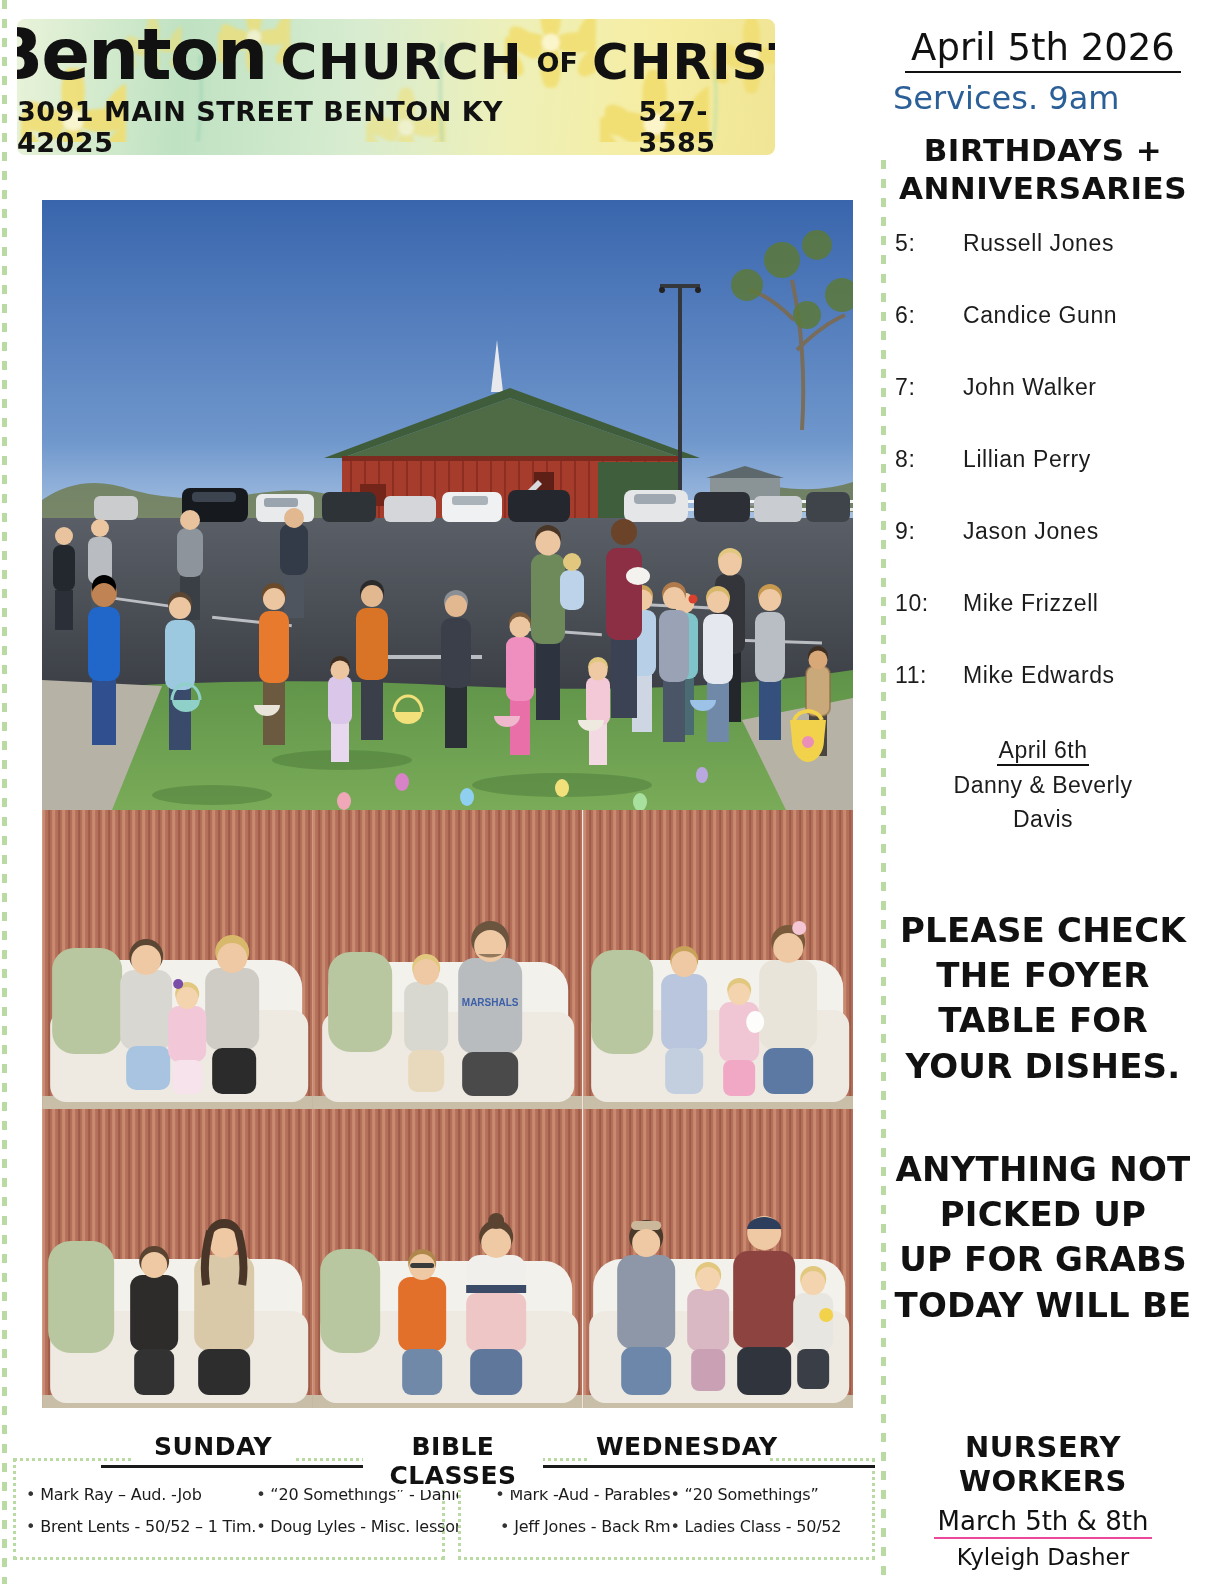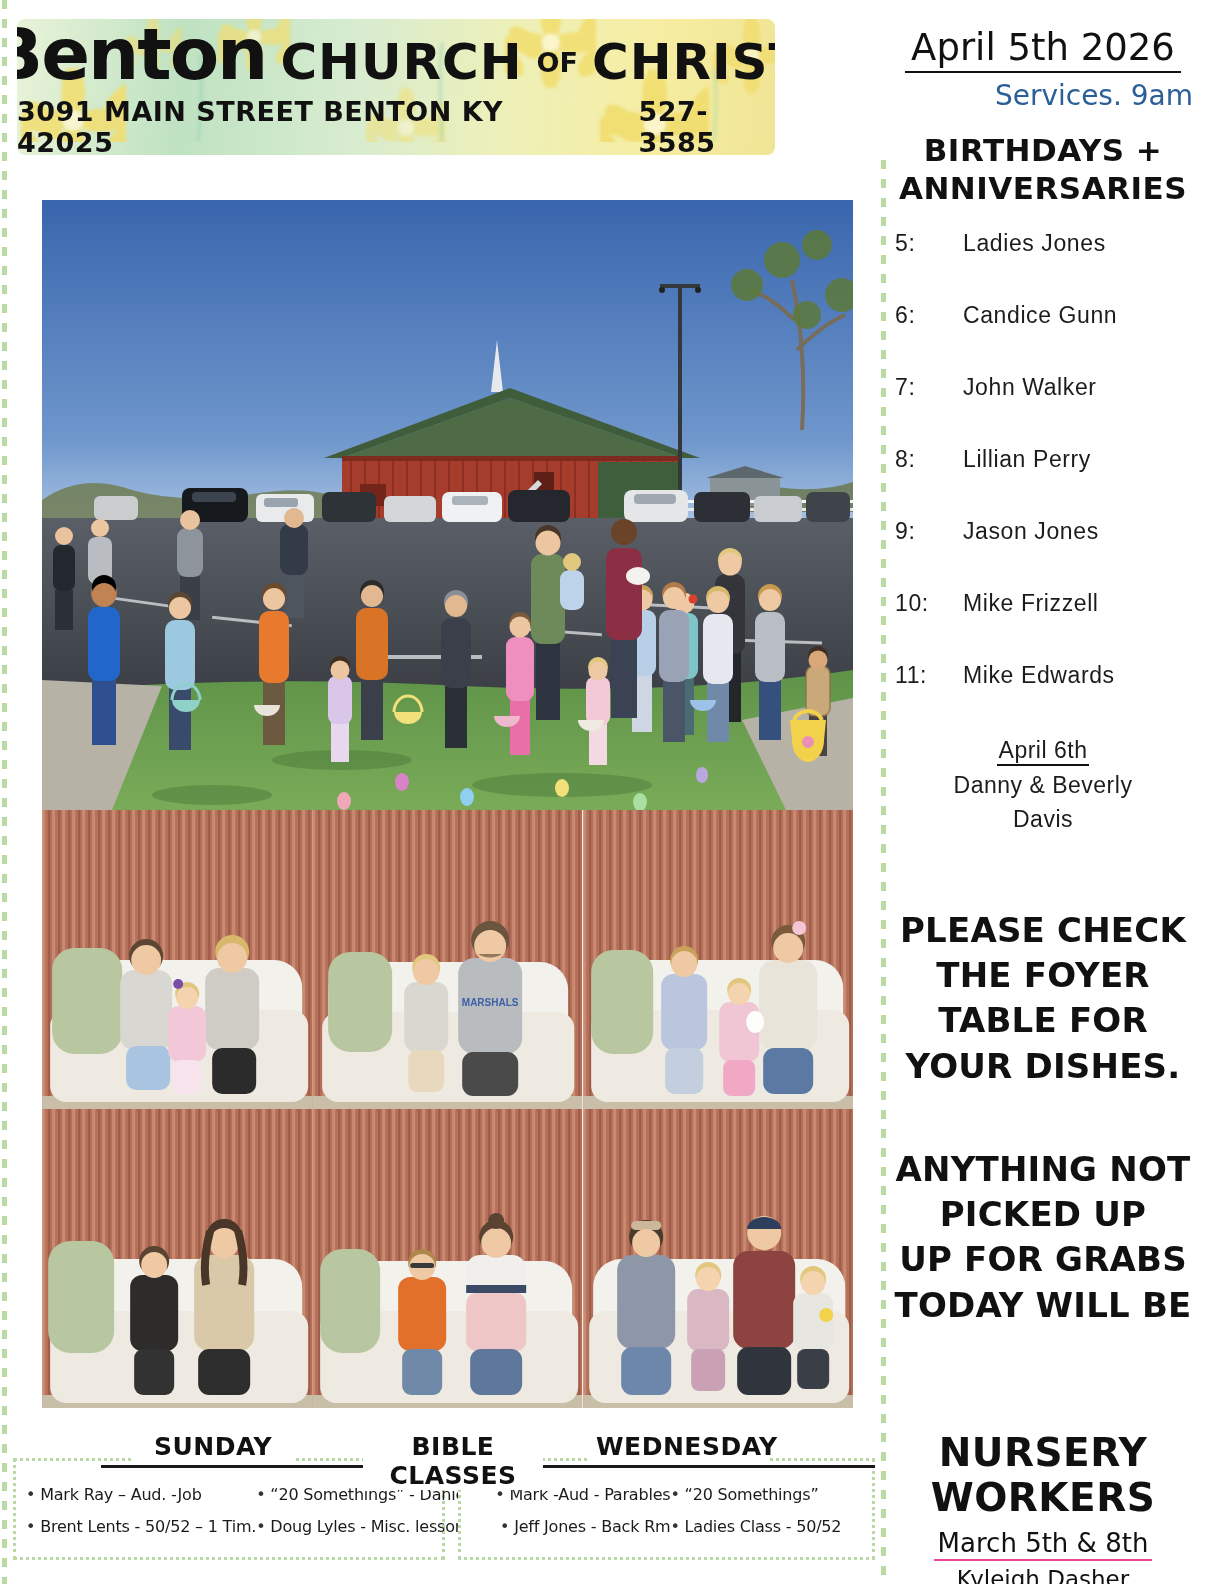--- a/index.html
+++ b/index.html
@@ -35,35 +35,35 @@
   .photo-main { position:absolute; left:42px; top:200px; width:811px; height:610px; }
   .photo-grid { position:absolute; left:42px; top:810px; width:811px; height:598px;
     display:grid; grid-template-columns:repeat(3,1fr); grid-template-rows:repeat(2,1fr); }
   .photo-grid svg { display:block; width:100%; height:100%; }
 
   
   .sidebar { position:absolute; left:893px; top:0; width:300px; height:1584px;text-decoration:underline; }
   .sb-date { position:absolute; top:26px; width:100%; text-align:center;
     font-family:"DejaVu Sans",sans-serif; font-size:37px; font-weight:500; }
   .sb-date span { border-bottom:2.5px solid #111; padding:0 6px 2px; }
-  .sb-services { position:absolute; top:79px; width:100%; text-align:right;
-    font-family:"DejaVu Sans",sans-serif; font-size:28px; font-weight:500; color:#2b5f97; }
+  .sb-services { position:absolute; top:79px; width:100%; text-align:left;
+    font-family:"DejaVu Sans",sans-serif; font-size:32px; font-weight:500; color:#2b5f97; }
   .marker { font-family:"DejaVu Sans",sans-serif; font-weight:800; }
   .sb-bday-title { position:absolute; top:131px; width:100%; text-align:center;
     font-size:31px; line-height:1.23; letter-spacing:0.5px; }
   .bday-list { position:absolute; top:230px; left:0; width:100%; }
   .bday-row { position:absolute; left:2px; width:100%; font-size:23px; letter-spacing:0.6px; color:#1c1c1c; }
   .bday-row .num { position:absolute; left:0; }
   .bday-row .nm  { position:absolute; left:68px; }
   .sb-anniv { position:absolute; top:733px; width:100%; text-align:center; font-size:23px; letter-spacing:0.5px; line-height:1.5; color:#1c1c1c; }
   .sb-anniv .a-date { border-bottom:2px solid #111; padding:0 2px 1px; }
   .sb-notice { position:absolute; width:100%; text-align:center; font-size:34px; line-height:1.33; letter-spacing:0.2px; }
   .n1 { top:908px; } .n2 { top:1147px; }
   .sb-nursery { position:absolute; top:1430px; width:100%; text-align:center; }
-  .nur-title { font-size:39px; letter-spacing:0.5px; }
+  .nur-title { font-size:29px; letter-spacing:0.5px; }
   .nur-dates { font-family:"DejaVu Sans",sans-serif; font-size:26px; font-weight:500; margin-top:8px; }
   .nur-dates span { border-bottom:2px solid #ec4899; padding:0 4px 1px; }
   .nur-names { font-family:"DejaVu Sans",sans-serif; font-size:23px; font-weight:500; line-height:1.4; margin-top:5px; }
 
   
   .schedule { position:absolute; left:13px; top:1432px; width:862px; height:140px; }
   .sch-head { position:absolute; top:0; left:0; width:100%; height:36px; z-index:2; }
   .sch-head span { position:absolute; text-align:center; font-size:25px; letter-spacing:0.5px; background:#fff; padding:0 8px; }
   .h-sun { left:120px; width:160px; } .h-bib { left:350px; width:180px; } .h-wed { left:575px; width:180px; }
   .sch-underline { position:absolute; top:33px; left:88px; right:0; height:2.5px; background:#1a1a1a; z-index:1; }
@@ -577,21 +577,21 @@
     <div class="sb-services">Services. 9am</div>
 
     <div class="sb-bday-title marker">
       <div>BIRTHDAYS +</div>
       <div>ANNIVERSARIES</div>
     </div>
 
     <div class="bday-list">
       <div class="bday-row" style="top:0px">
           <span class="num">5:</span>
-          <span class="nm">Ladies Jones</span>
+          <span class="nm">Russell Jones</span>
         </div>
       <div class="bday-row" style="top:72px">
           <span class="num">6:</span>
           <span class="nm">Candice Gunn</span>
         </div>
       <div class="bday-row" style="top:144px">
           <span class="num">7:</span>
           <span class="nm">John Walker</span>
         </div>
       <div class="bday-row" style="top:216px">

